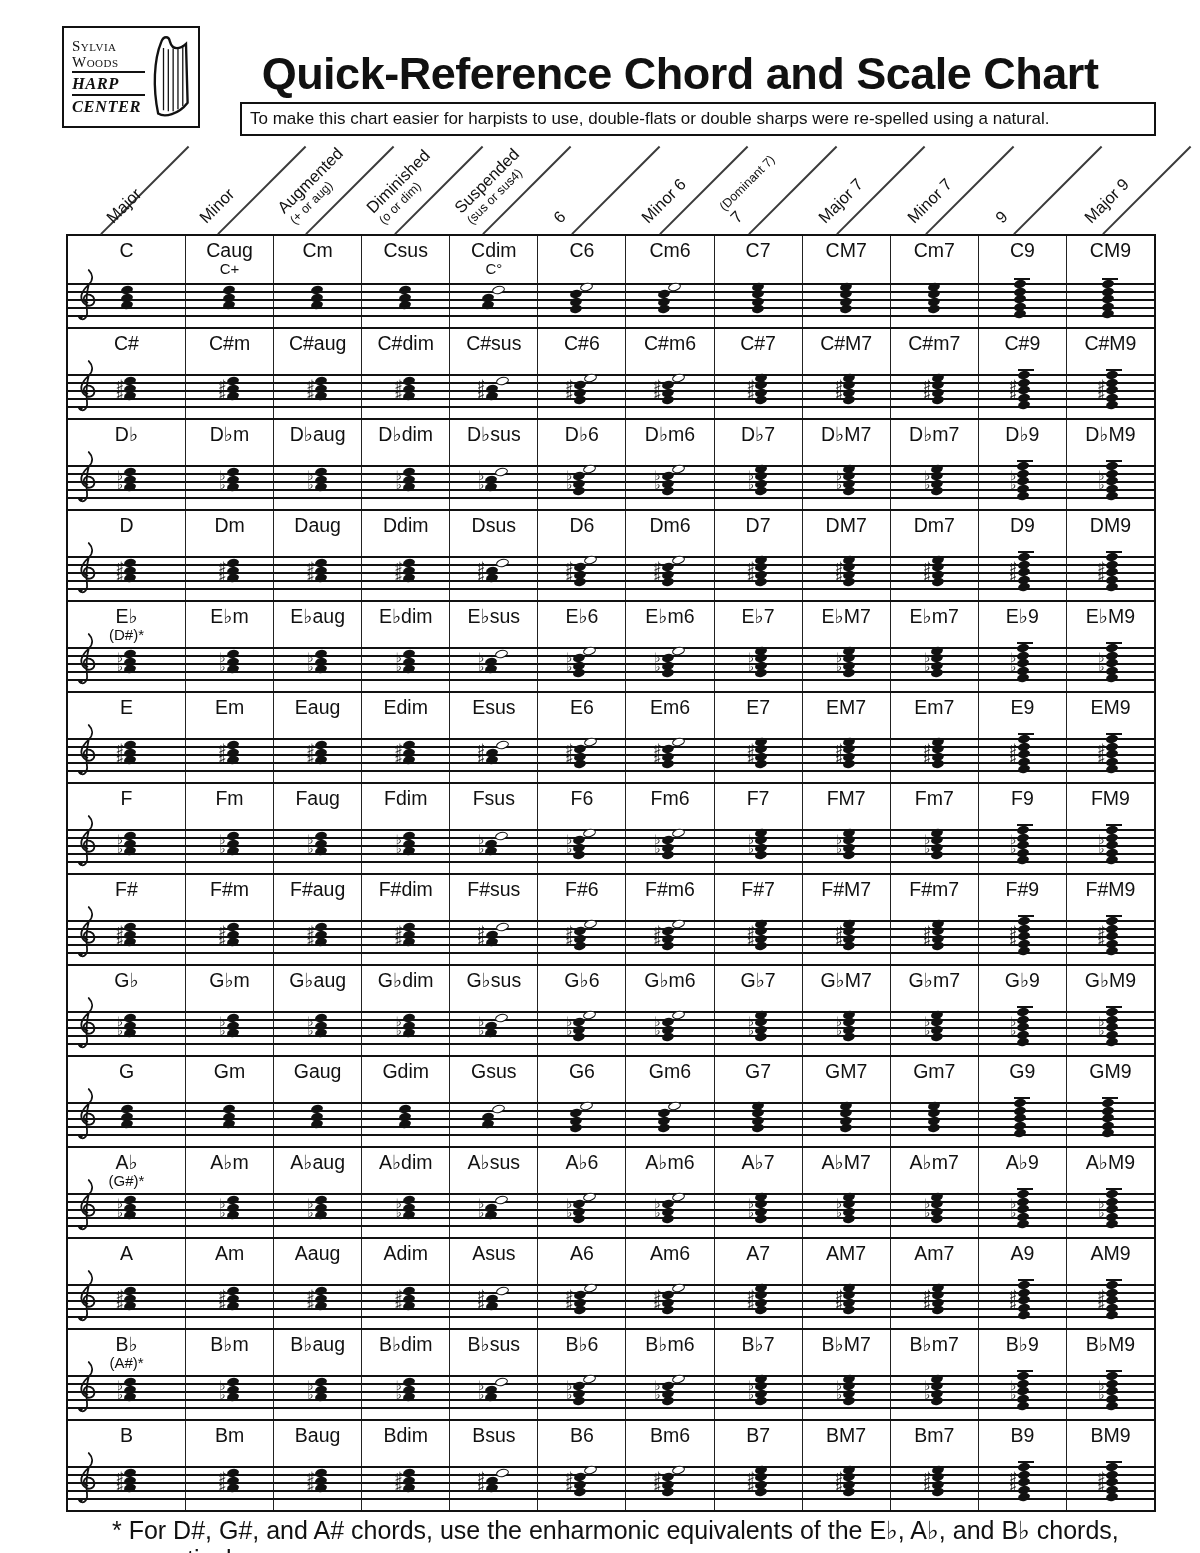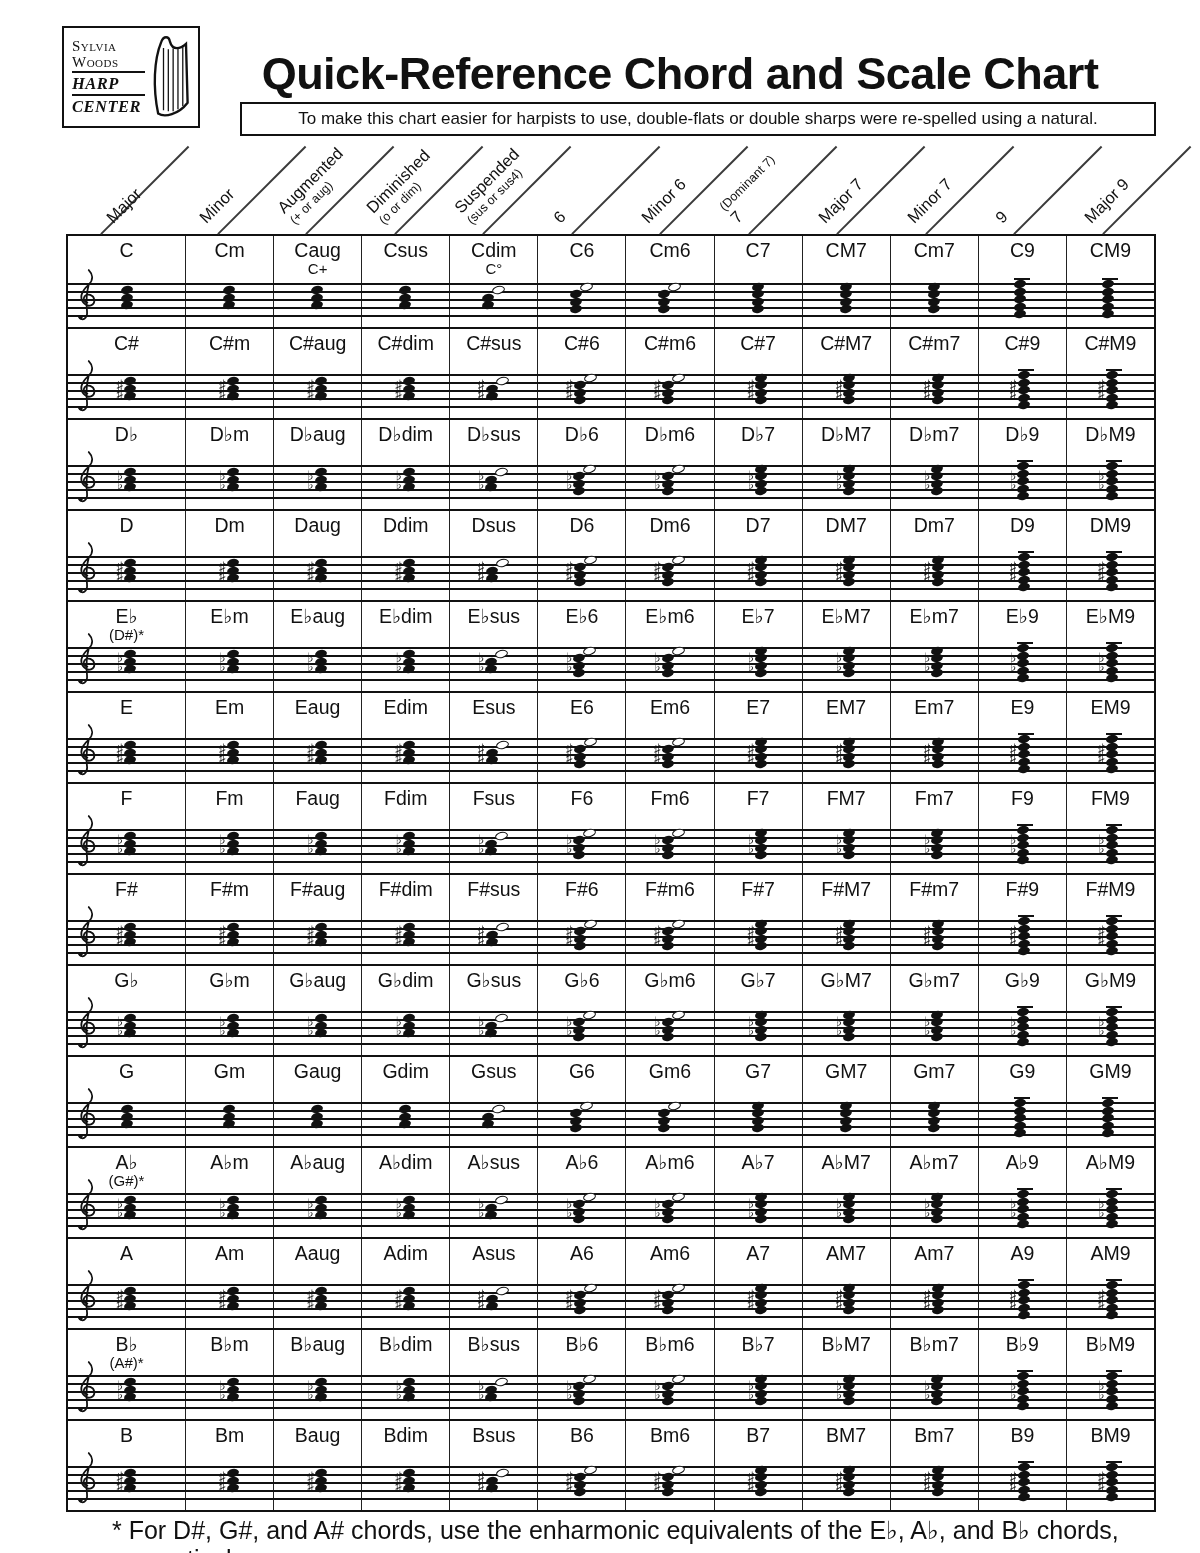--- a/index.html
+++ b/index.html
@@ -9,21 +9,21 @@
 
   
   .header{display:flex;align-items:flex-start;padding:26px 40px 0 62px;}
   .logo{width:138px;min-height:98px;border:2.5px solid #111;display:flex;align-items:stretch;padding:4px 4px 4px 8px;gap:3px;background:#fff;}
   .logo-text{display:flex;flex-direction:column;justify-content:center;font-family:"Liberation Serif",serif;flex:1;}
   .logo-sw{font-variant:small-caps;font-size:15px;line-height:16px;letter-spacing:.5px;}
   .logo-big{font-weight:bold;font-size:16.5px;line-height:19px;border-top:2px solid #111;margin-top:1px;padding-top:1px;letter-spacing:.5px;font-style:italic;}
   .harp{width:46px;height:90px;flex:none;}
   .title{flex:1;margin:23px 0 0;text-align:center;font-size:45px;line-height:50px;font-weight:bold;letter-spacing:-0.5px;white-space:nowrap;}
 
-  .subtitle-box{margin:-26px 44px 6px 240px;border:2px solid #111;padding:5px 8px;text-align:center;font-size:17px;background:#fff;position:relative;z-index:2;}
+  .subtitle-box{margin:-26px 44px 6px 240px;border:2px solid #111;padding:5px 8px;font-size:17px;background:#fff;position:relative;z-index:2;}
 
   
   .diag-header{position:relative;margin:0 44px 0 66px;height:92px;}
   .diag-line{position:absolute;bottom:0;width:1.6px;height:124px;background:#3a3a3a;transform-origin:50% 100%;transform:rotate(45deg);}
   .diag-label{position:absolute;bottom:7px;transform-origin:0 100%;transform:rotate(-45deg);white-space:nowrap;}
   .diag-main{font-size:16.5px;}
   .diag-sub{font-size:12.5px;}
 
   
   .table{margin:0 44px 0 66px;border:2.5px solid #111;background:#fff;}
@@ -135,27 +135,27 @@
   <div class="table">
       <div class="row">
         <div class="cells">
           <div class="cell">
             <div class="chord-label">
               <div>C</div>
             </div>
           </div>
           <div class="cell">
             <div class="chord-label">
-              <div>Cm</div>
-            </div>
-          </div>
-          <div class="cell">
-            <div class="chord-label">
               <div>Caug</div>
               <div class="l2">C+</div>
+            </div>
+          </div>
+          <div class="cell">
+            <div class="chord-label">
+              <div>Cm</div>
             </div>
           </div>
           <div class="cell">
             <div class="chord-label">
               <div>Csus</div>
             </div>
           </div>
           <div class="cell">
             <div class="chord-label">
               <div>Cdim</div>

